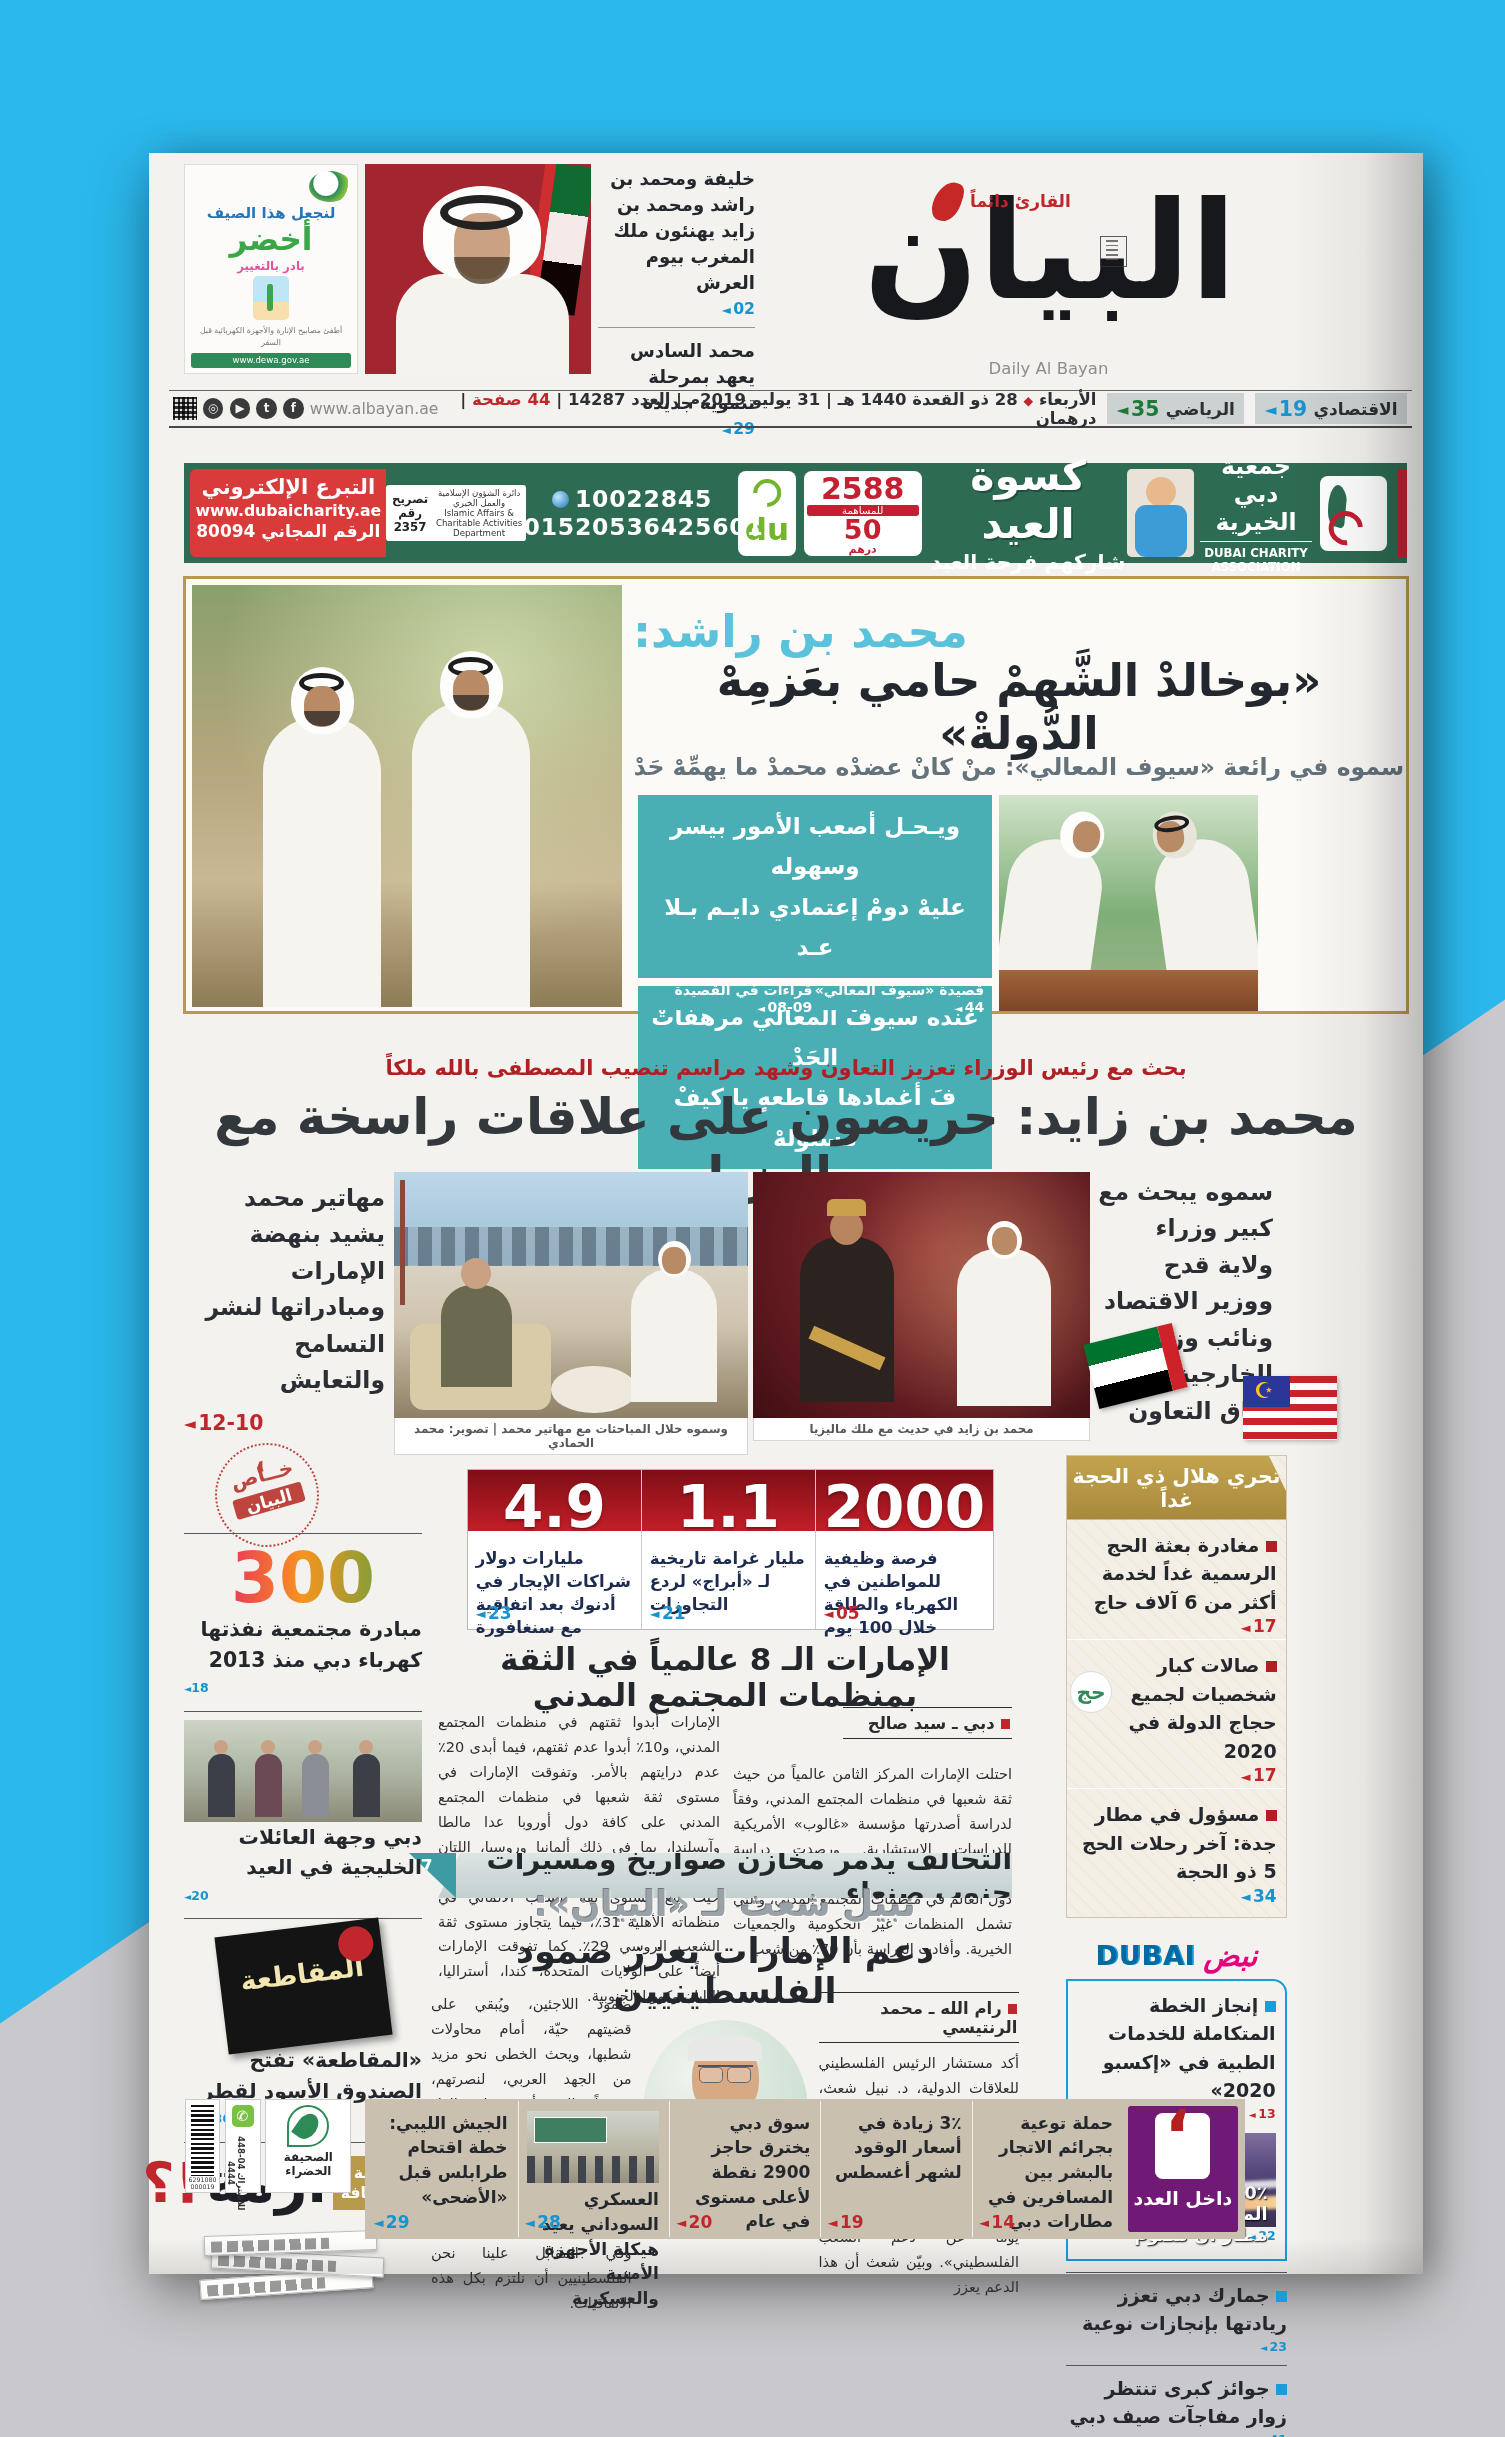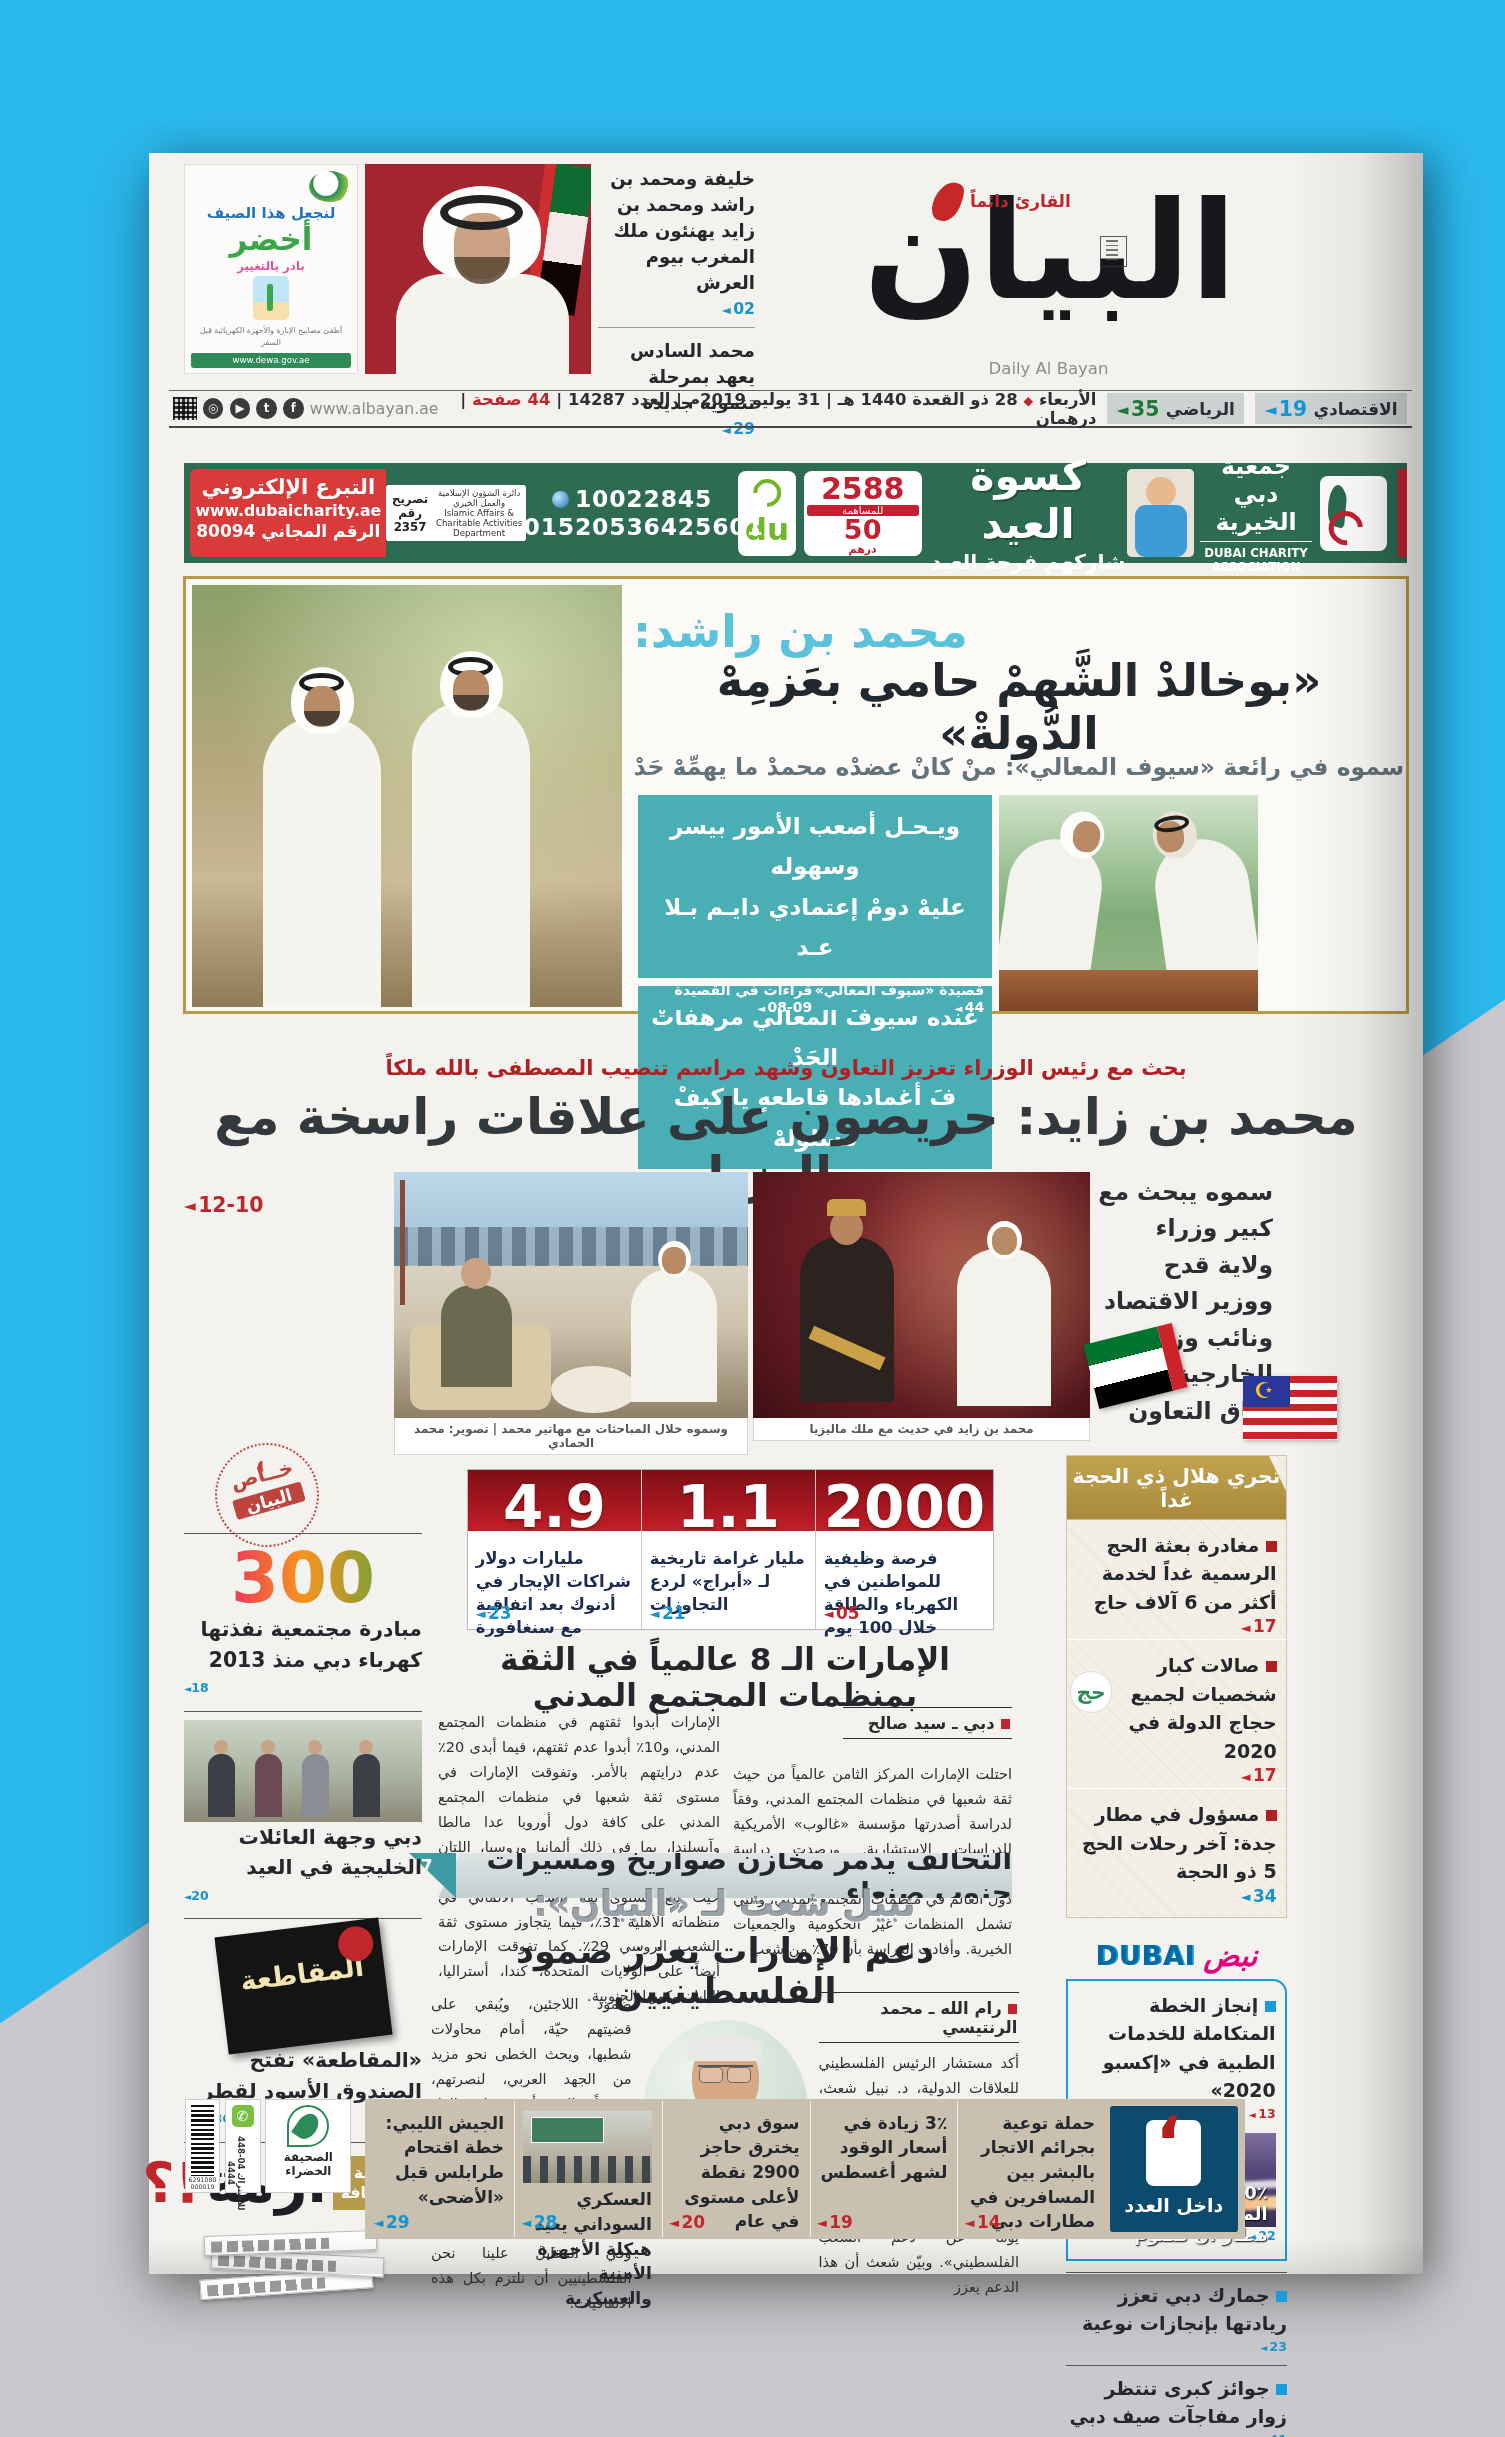--- a/index.html
+++ b/index.html
@@ -293,22 +293,22 @@
   .nabd-over { position:absolute; left:7.8px; bottom:4.7px; color:#fff; font-size:18px; font-weight:bold;
                text-shadow:0.8px 0.8px 1.6px #000; width:calc(100% - 15.7px); text-align:right;}
   .rc-item { border-top:1.6px solid #55585c; margin-top:11px; padding-top:7.8px; position:relative;}
   
   .bstrip { left:216px; top:1946px; width:880px; height:140px; position:absolute; background:#c9c0b0;
             display:flex; gap:2.4px; padding:2.4px; }
   .bs-cell { background:#c9c0b0; border-left:1.6px solid #f3f2ef; flex:1; position:relative; padding:9.4px 7.8px 6.3px; }
   .bs-cell:last-child { border-left:none; }
   .bs-txt { font-size:17px; font-weight:bold; color:#24272c; line-height:1.45; text-align:right;}
   .bs-cell .pg { position:absolute; left:6.3px; bottom:4.7px; font-size:17px; }
-  .bs-inside { width:128px; flex:none; background:#0c4a6e; margin:4.7px; border-radius:3.1px; text-align:center;
-               color:#fff; position:relative; padding-top:14px;}
+  .bs-inside { width:110px; flex:none; background:#701a75; margin:4.7px; border-radius:3.1px; text-align:center;
+               color:#fff; position:relative; padding-top:7px;}
   .bs-inside .glyph { width:55px; height:66px; background:#fff; border-radius:7.8px; margin:0 auto; position:relative;}
   .bs-inside .glyph::before{ content:"،"; color:#b5201f; font-size:67px; font-weight:bold; position:absolute; left:9.4px; top:-44px;}
   .bs-inside .lbl { font-size:19px; font-weight:bold; margin-top:7.8px; }
   .bs-photo { width:100%; height:72px; margin-bottom:4.7px; position:relative; overflow:hidden;
        background:linear-gradient(#cfd4cd 0%, #b9b3a2 60%, #93907e 100%); }
   .bs-photo::before{ content:""; position:absolute; left:7.8px; top:6.3px; width:71px; height:23.5px; background:#3f7f5f; border:1.6px solid #fff;}
   .bs-photo::after{ content:""; position:absolute; left:0; bottom:0; width:100%; height:27px;
        background:repeating-linear-gradient(90deg, #40444c 0 7.8px, transparent 7.8px 17px);}
   
   .bcluster { left:36px; top:1946px; width:174px; height:94px; position:absolute; display:flex; gap:4.7px; direction:ltr;}
@@ -501,20 +501,21 @@
           <div class="agal"></div>
         </div>
       <div class="rail"></div>
     </div>
   </div>
 
   <div class="abs lead-kicker">بحث مع رئيس الوزراء تعزيز التعاون وشهد مراسم تنصيب المصطفى بالله ملكاً</div>
   <div class="abs lead-headline">محمد بن زايد: حريصون على علاقات راسخة مع ماليزيا</div>
 
   <div class="abs lcol">
+    <div class="lcol-txt">مهاتير محمد يشيد بنهضة الإمارات ومبادراتها لنشر التسامح والتعايش</div>
     <span class="pg red">
         <i class="arr">◄</i>
         <b>12-10</b>
       </span>
   </div>
 
   <div class="ph1">
     <div class="img">
         <div class="city"></div>
         <div class="pole"></div>

